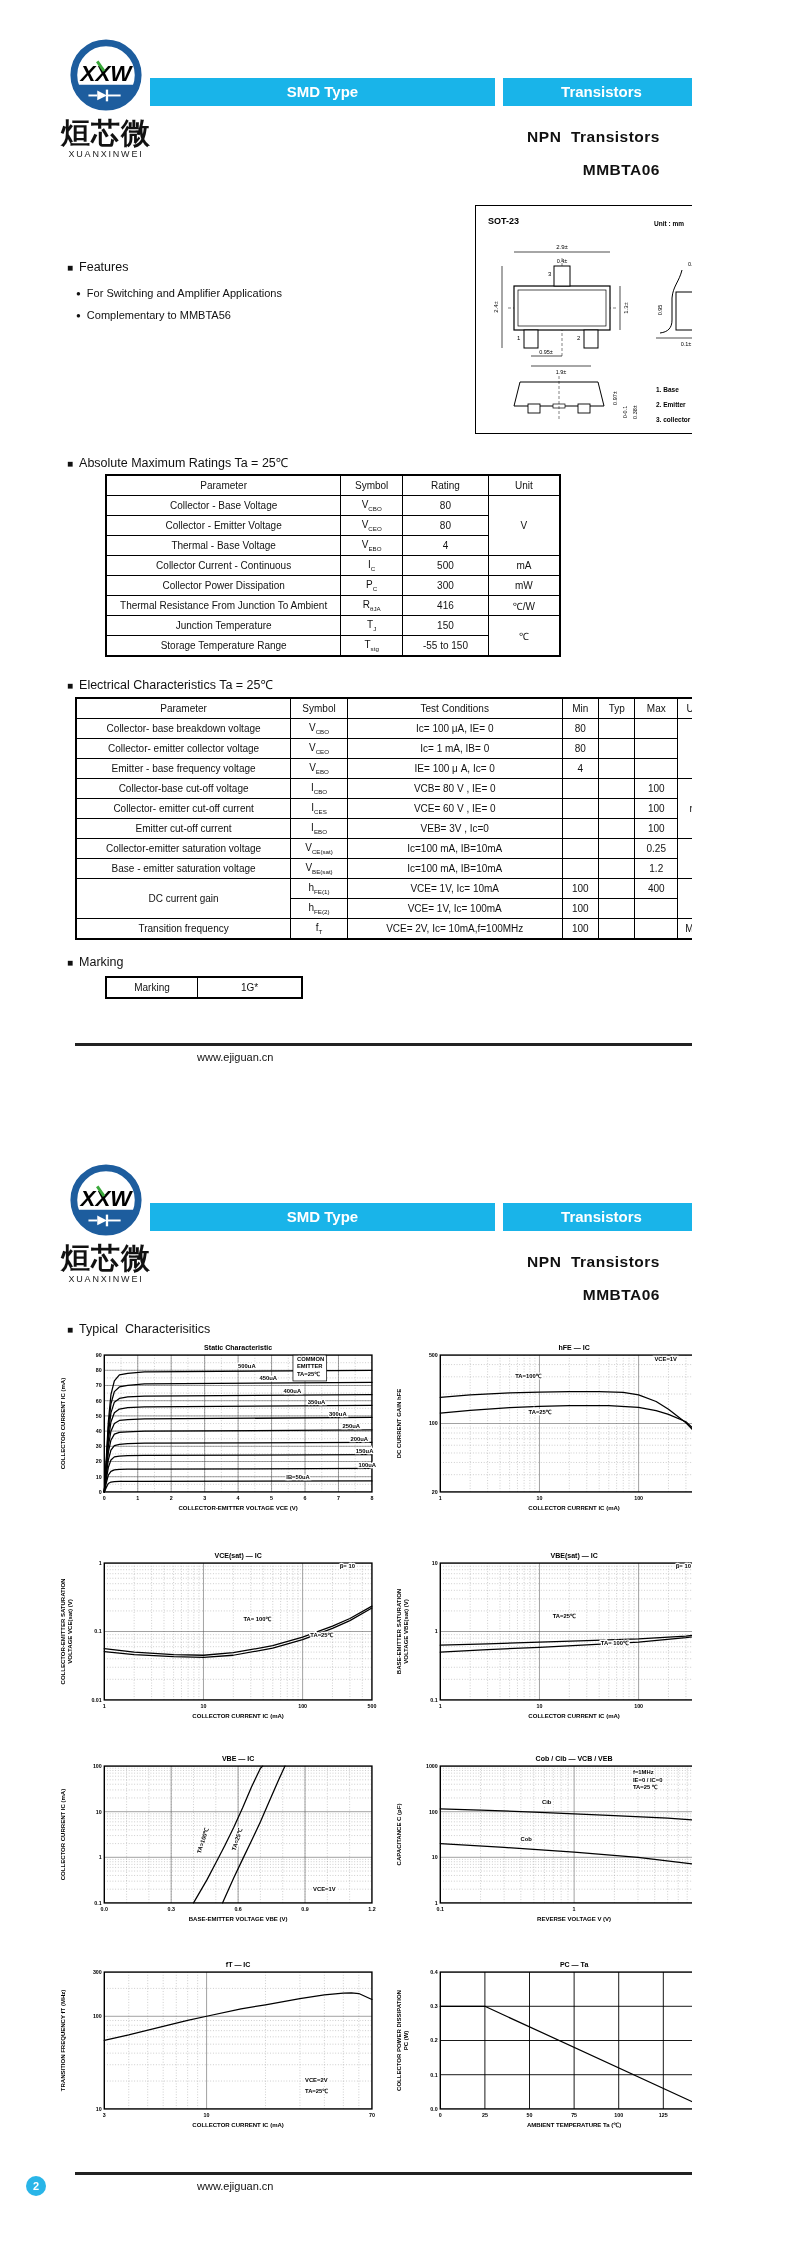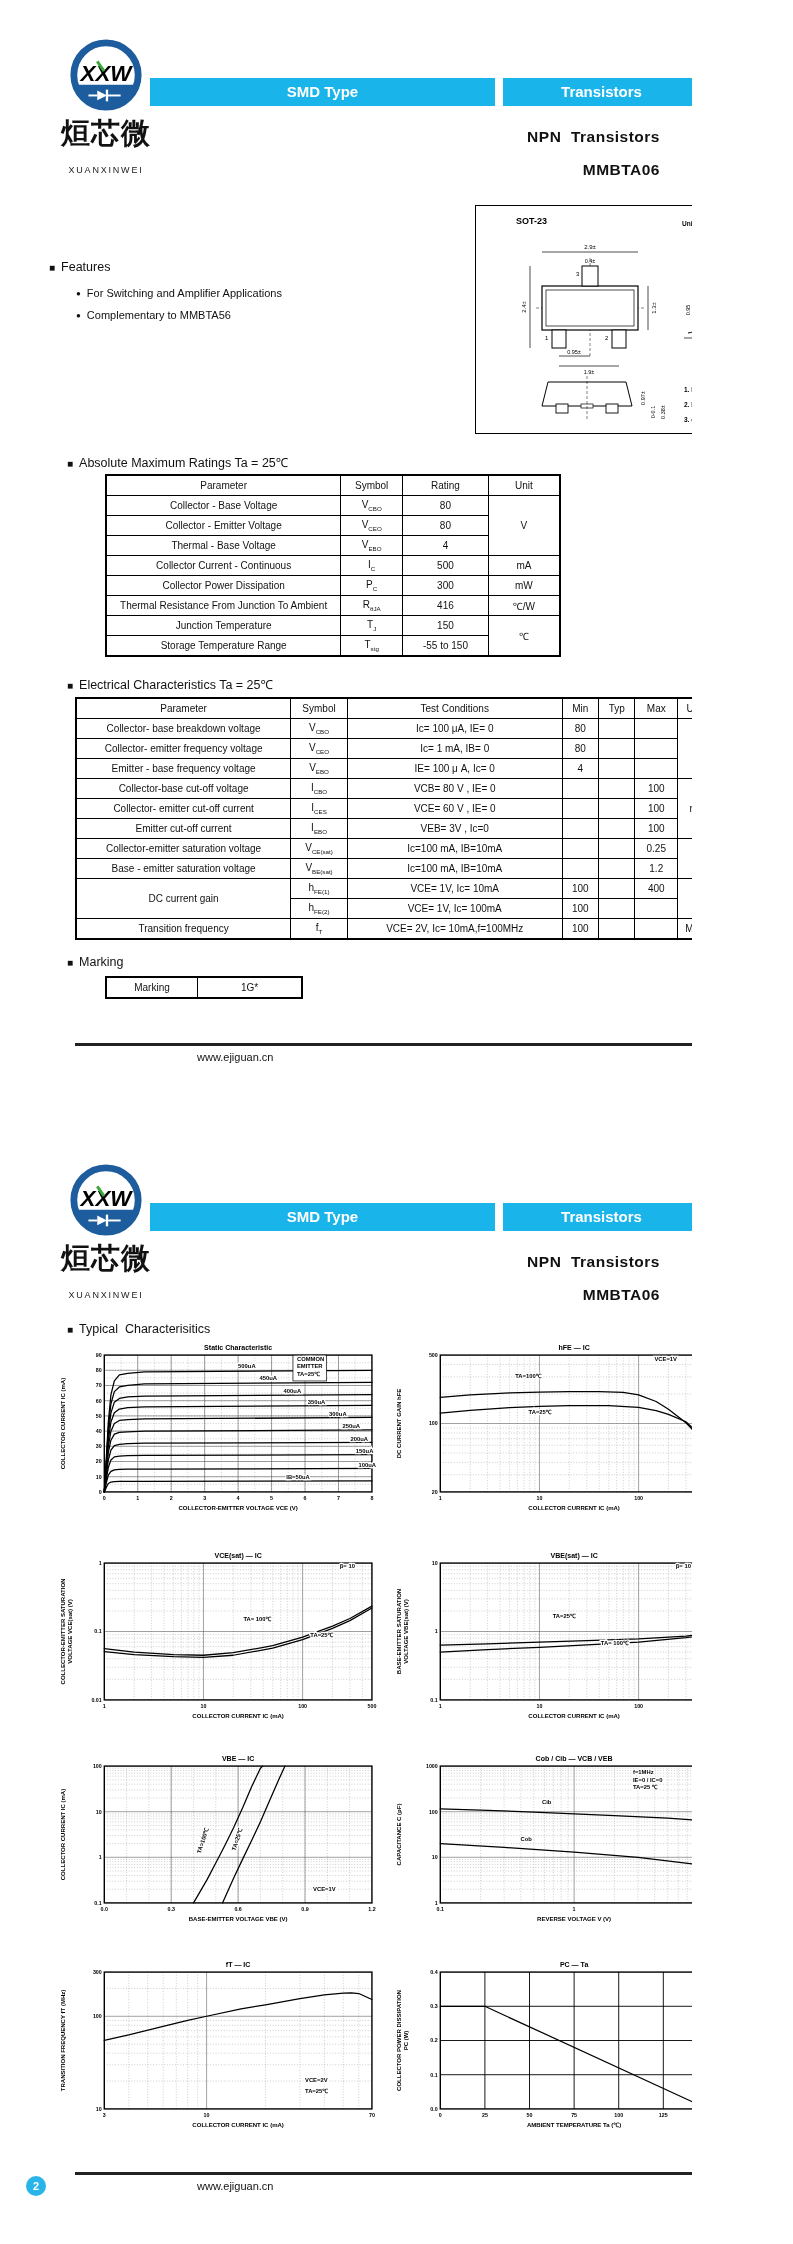--- a/index.html
+++ b/index.html
@@ -11,25 +11,25 @@
   .sq{font-size:10px;margin-right:6px;}
   .feat{font-size:11px;}
   .dot{font-size:8px;margin-right:6px;vertical-align:1px;}
   table{border-collapse:collapse;}
   .dt{border:2px solid #000;background:#fff;}
   .dt td,.dt th{border:1px solid #000;font-size:10px;font-weight:normal;padding:0 4px;text-align:center;height:19px;}
   .dt .l{text-align:center;}
   sub{font-size:.62em;}
   .logo{width:96px;text-align:center;}
   .logo-cn{font-size:29px;font-weight:bold;letter-spacing:1px;line-height:1.08;}
-  .logo-en{font-size:9px;letter-spacing:1.8px;color:#222;margin-top:16px;}
+  .logo-en{font-size:9px;letter-spacing:1.8px;color:#222;margin-top:0;}
   .url{font-size:11px;width:400px;}
   .pgc{width:20px;height:20px;border-radius:50%;color:#fff;font-size:11px;font-weight:bold;text-align:center;line-height:20px;}
   .hline{height:3px;background:#222;}
-  .pkg{border:1.5px solid #000;background:#fff;padding-left:28px;}
+  .pkg{border:1.5px solid #000;background:#fff;}
   svg text{font-family:"Liberation Sans",sans-serif;fill:#000;}
   .chart{width:324px;}
   .chart svg{display:block;}
 </style>
 </head>
 <body>
 
 <div id="page">
 
   <div class="abs logo" style="left:58px;top:36px">
@@ -46,21 +46,21 @@
       </g>
     </svg>
     <div class="logo-cn">烜芯微</div>
     <div class="logo-en">XUANXINWEI</div>
   </div>
   <div class="abs bar" style="left:150px;top:78px;width:345px;background:#19b4e9">SMD Type</div>
   <div class="abs bar" style="left:503px;top:78px;width:197px;background:#19b4e9">Transistors</div>
   <div class="abs ttl" style="left:150px;top:128px">NPN  Transistors</div>
   <div class="abs ttl" style="left:150px;top:161px">MMBTA06</div>
 
-  <div class="abs sec" style="left:49px;top:260px"><span class="sq">■</span><span>Features</span></div>
+  <div class="abs sec" style="left:67px;top:260px"><span class="sq">■</span><span>Features</span></div>
   <div class="abs feat" style="left:76px;top:287px"><span class="dot">●</span><span>For Switching and Amplifier Applications</span></div>
   <div class="abs feat" style="left:76px;top:309px"><span class="dot">●</span><span>Complementary to MMBTA56</span></div>
 
   <div class="abs pkg" style="left:475px;top:205px;width:245px;height:227px">
     <svg width="245" height="227" viewBox="0 0 245 227">
       <text x="12" y="18" font-size="9" font-weight="bold" font-family="'DejaVu Serif',serif">SOT-23</text>
       <text x="178" y="20" font-size="6.5" font-weight="bold" font-family="'DejaVu Serif',serif">Unit : mm</text>
 
       <line x1="86" y1="52" x2="86" y2="150" stroke="#000" stroke-width="0.5" stroke-dasharray="3 2"></line>
       <line x1="32" y1="102" x2="140" y2="102" stroke="#000" stroke-width="0.5" stroke-dasharray="3 2"></line>
@@ -193,21 +193,21 @@
     <tr>
       <td class="l">Collector- base breakdown voltage</td>
       <td><span>V</span><sub>CBO</sub></td>
       <td class="l">Ic= 100 μA,   IE= 0</td>
       <td>80</td>
       <td></td>
       <td></td>
       <td rowspan="3">V</td>
     </tr>
     <tr>
-      <td class="l">Collector- emitter frequency voltage</td>
+      <td class="l">Collector- emitter collector voltage</td>
       <td><span>V</span><sub>CEO</sub></td>
       <td class="l">Ic= 1 mA,   IB= 0</td>
       <td>80</td>
       <td></td>
       <td></td>
     </tr>
     <tr>
       <td class="l">Emitter - base frequency voltage</td>
       <td><span>V</span><sub>EBO</sub></td>
       <td class="l">IE= 100 μ A,   Ic= 0</td>

